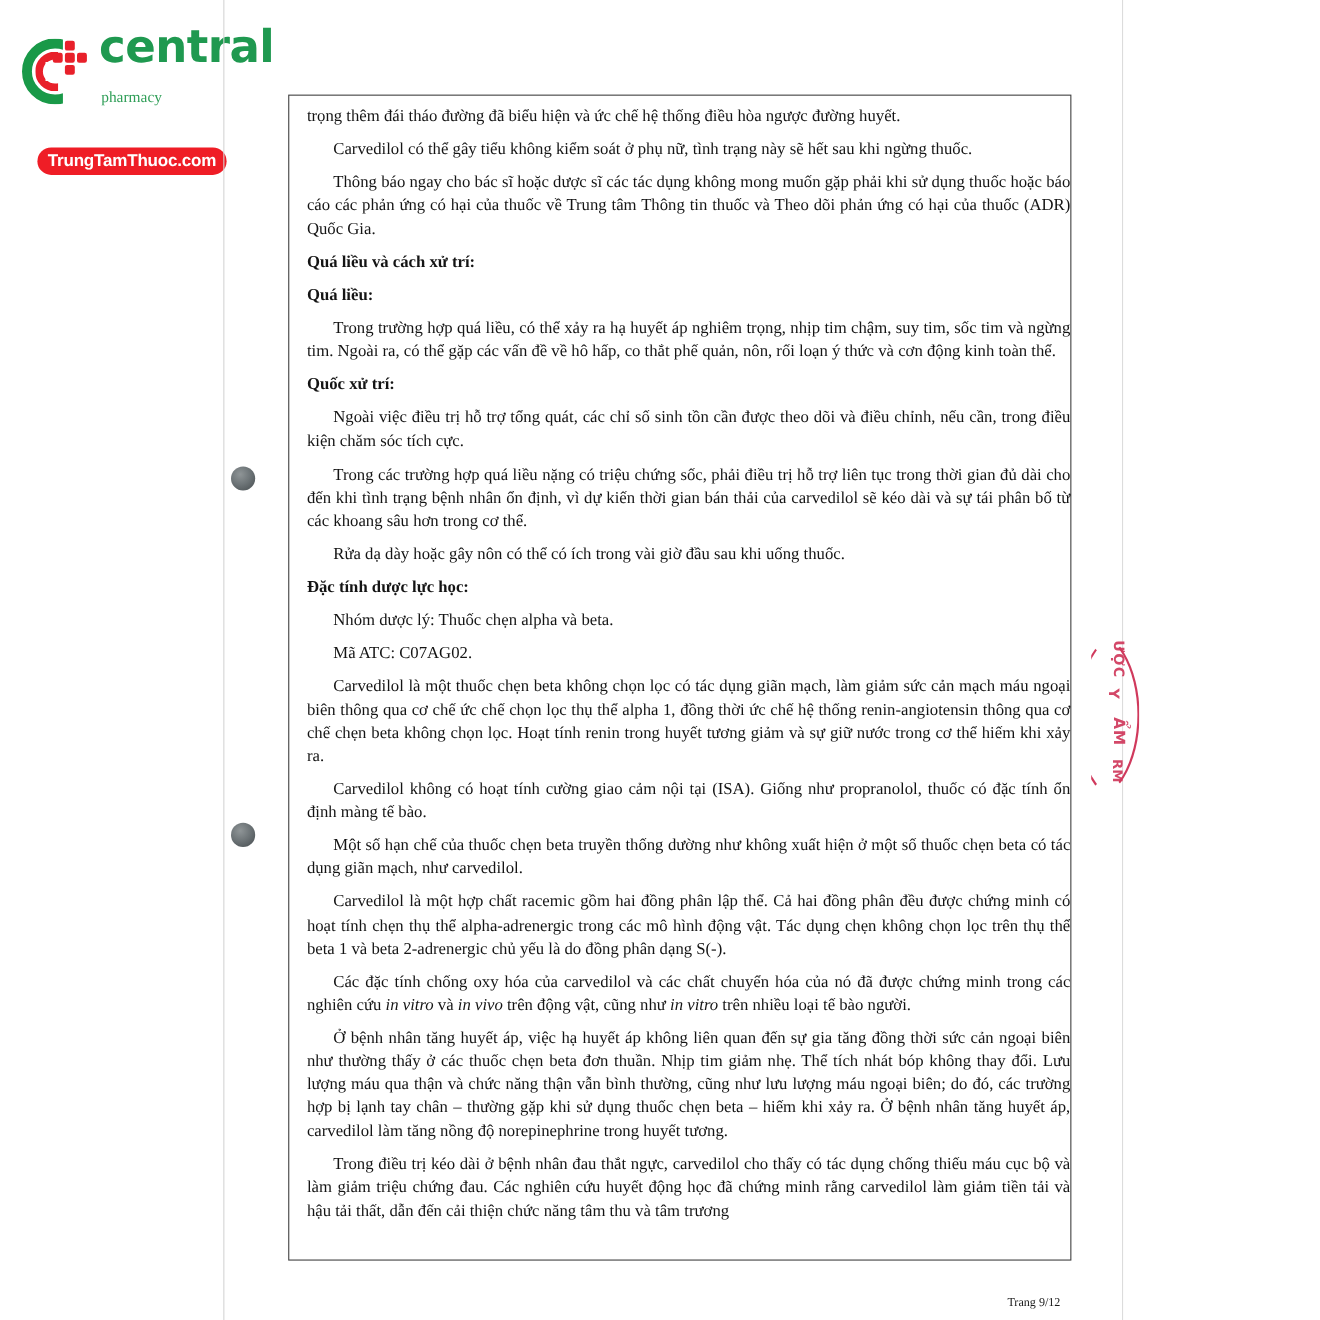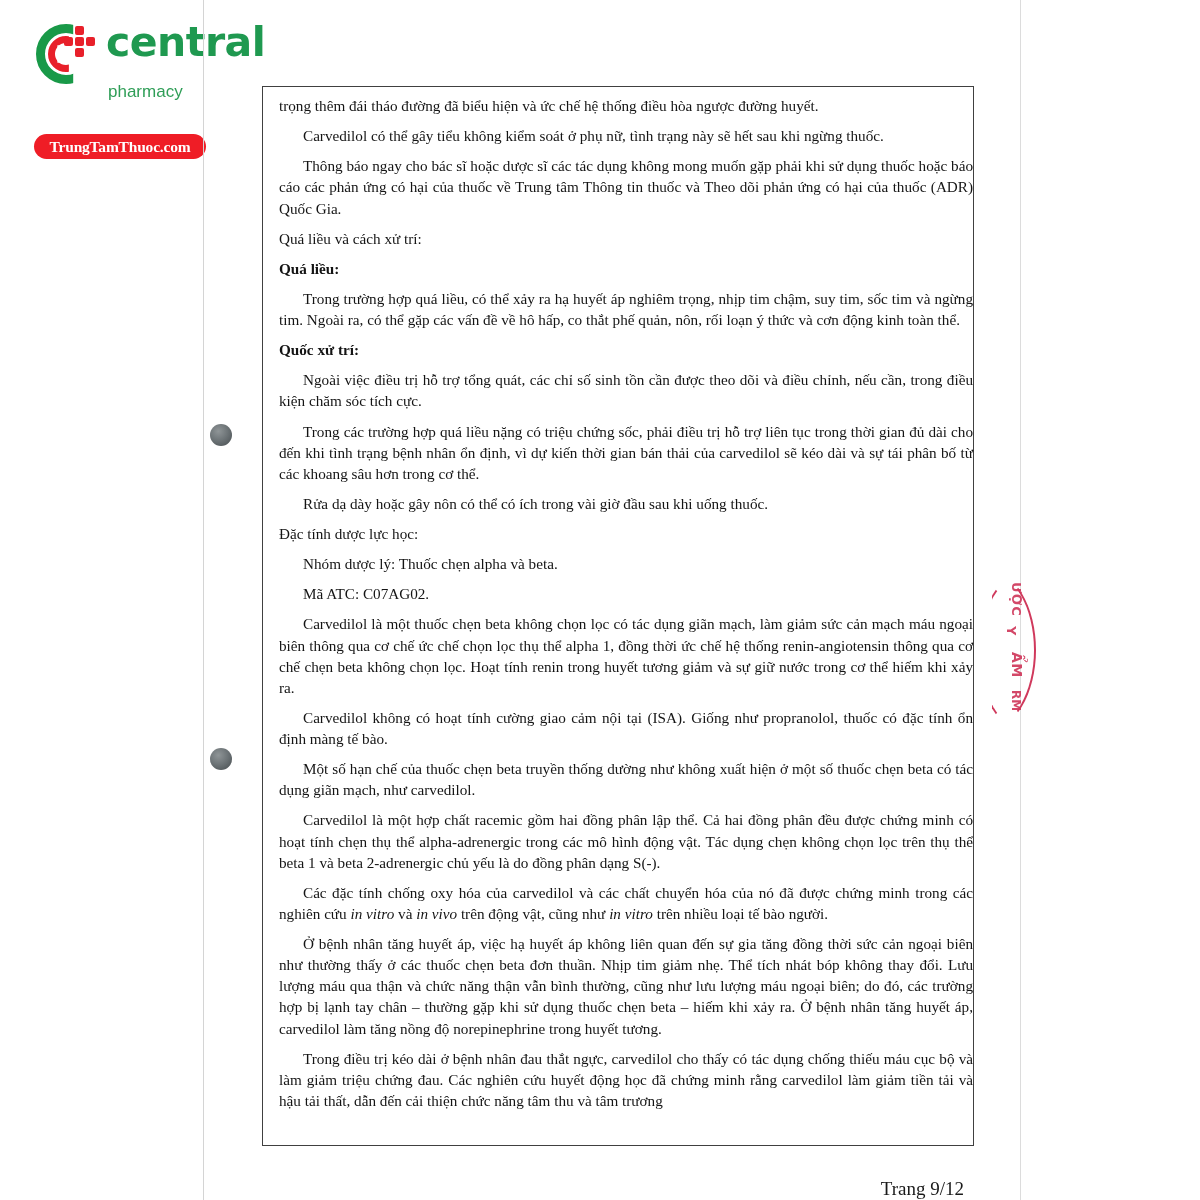--- a/index.html
+++ b/index.html
@@ -21,23 +21,23 @@
   
   .brand {
     position: absolute;
     left: 18px;
     top: 22px;
     width: 200px;
     height: 125px;
   }
   .brand-row {
     position: absolute;
-    left: 16px; top: 0;
+    left: 0; top: 0;
     display: flex;
-    align-items: flex-start;
+    align-items: flex-end;
   }
   .logo-mark {
     position: relative;
     width: 64px;
     height: 64px;
     flex: 0 0 64px;
   }
   .logo-mark .ring-green {
     position: absolute;
     left: 2px; top: 2px;
@@ -77,43 +77,43 @@
   }
   .brand-name {
     font-family: "DejaVu Sans", sans-serif;
     font-size: 41px;
     font-weight: 700;
     color: #1f9950;
     letter-spacing: -0.5px;
     display: block;
   }
   .brand-sub {
-    font-family: Liberation Sans, sans-serif;
-    font-size: 17px;
+    font-family: Liberation Serif, serif;
+    font-size: 14px;
     font-weight: 400;
     color: #2f9e57;
     display: block;
     margin-top: 20px;
     margin-left: 2px;
   }
 
   .brand-banner {
     position: absolute;
     left: 16px;
     top: 112px;
     width: 172px;
     height: 25px;
     background: #ef1d26;
     border-radius: 13px;
     display: flex;
     align-items: center;
     justify-content: center;
   }
   .brand-banner span {
-    font-family: Liberation Serif, serif;
+    font-family: Liberation Sans, sans-serif;
     font-size: 15.5px;
     font-weight: 700;
     color: #ffffff;
     letter-spacing: -0.2px;
   }
 
   
   .scan-edge-left {
     position: absolute;
     left: 203px; top: 0;
@@ -153,21 +153,21 @@
     font-size: 15.2px;
     line-height: 1.39;
     text-align: justify;
     color: #141414;
     font-family: "Liberation Serif", "DejaVu Serif", serif;
   }
   .doc-frame p.cont { text-indent: 0; }
   .doc-frame p.ind  { text-indent: 24px; }
 
   .sec-head {
-    font-weight: normal;
+    font-weight: bold;
     font-size: 15.2px;
     margin: 3px 0 9px 0;
     line-height: 1.3;
     text-align: left;
   }
   .sub-head {
     font-weight: bold;
     font-size: 15.2px;
     margin: 2px 0 9px 24px;
     line-height: 1.3;
@@ -179,21 +179,21 @@
   }
   em.it { font-style: italic; }
 
   
   .page-footer {
     position: absolute;
     left: 262px;
     top: 1178px;
     width: 712px;
     text-align: right;
-    font-size: 19px;
+    font-size: 11px;
     color: #1a1a1a;
     padding-right: 10px;
   }
 
   
   .stamp {
     position: absolute;
     left: 992px;
     top: 578px;
     width: 44px;

